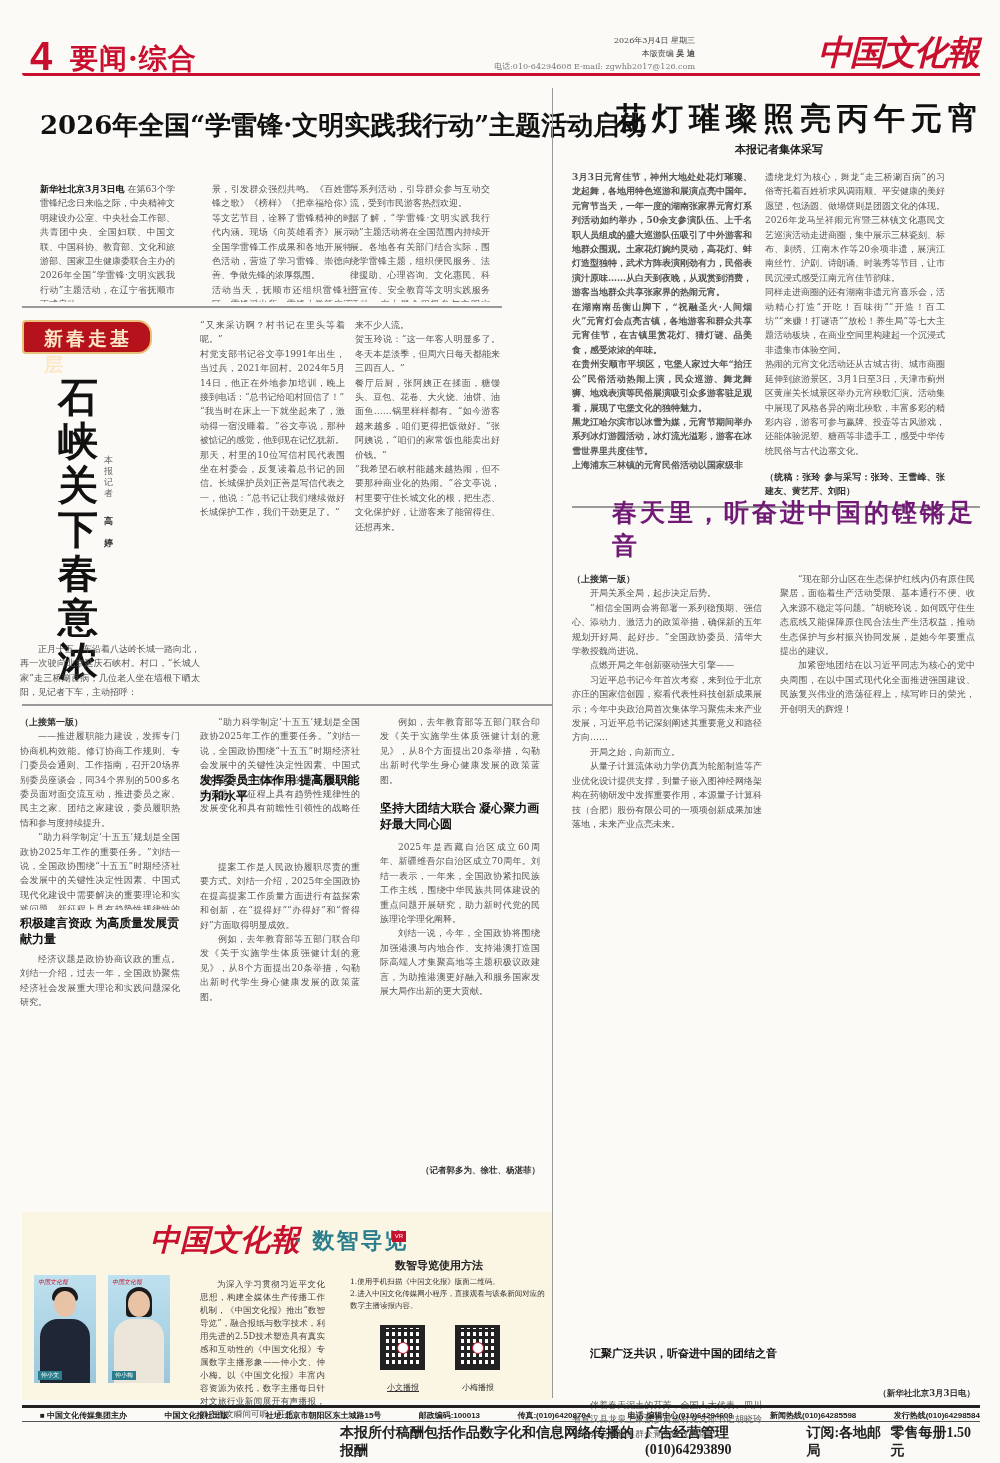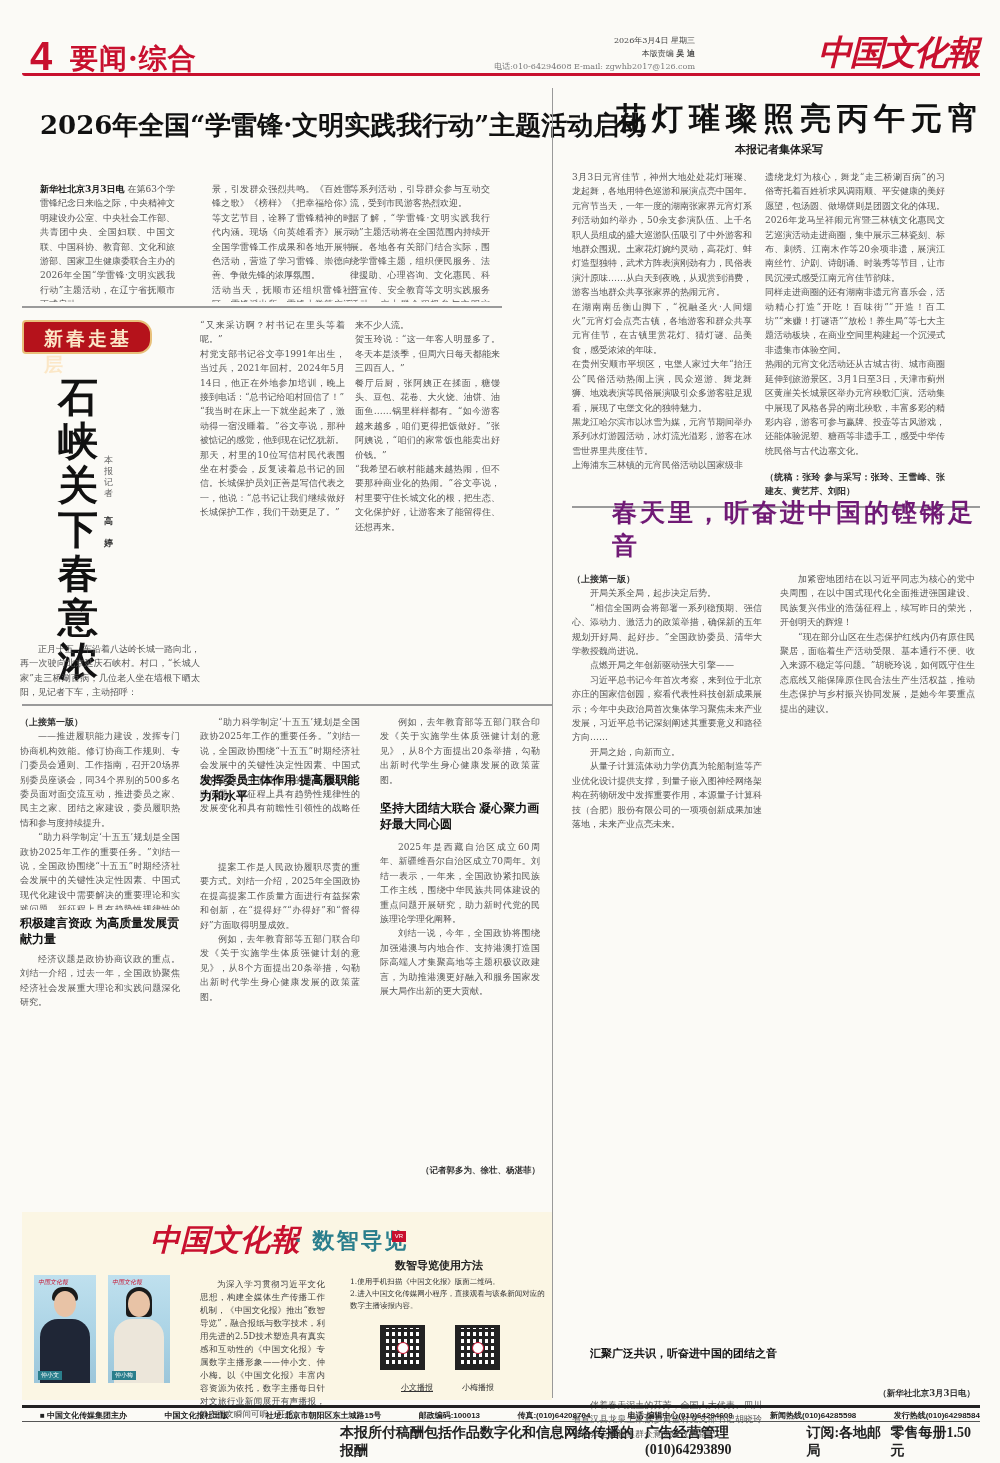--- a/index.html
+++ b/index.html
@@ -74,21 +74,21 @@
 启动仪式上，全国学雷锋先进典型和文明实践志愿者，以“情景讲述+时空对话”形式，演绎薪火相传学雷锋的生动场</span></div>
 <div class="abs col" style="left:212px;top:182px;width:140px;height:120px;white-space:pre-line;">景，引发群众强烈共鸣。《百姓雷锋之歌》《榜样》《把幸福给你》等文艺节目，诠释了雷锋精神的时代内涵。现场《向英雄看齐》展示全国学雷锋工作成果和各地开展特色活动，营造了学习雷锋、崇德向善、争做先锋的浓厚氛围。
 活动当天，抚顺市还组织雷锋社区、雷锋派出所、雷锋小学等广泛开展学雷锋文明实践活动，展示雷锋传承站、大学生社会实践等志愿服务项目，举办专题展览、文艺演出、文明市集</div>
 <div class="abs col" style="left:350px;top:182px;width:140px;height:120px;white-space:pre-line;">等系列活动，引导群众参与互动交流，受到市民游客热烈欢迎。
 据了解，“学雷锋·文明实践我行动”主题活动将在全国范围内持续开展。各地各有关部门结合实际，围绕学雷锋主题，组织便民服务、法律援助、心理咨询、文化惠民、科普宣传、安全教育等文明实践服务活动，广大群众积极参与文明实践，奉献爱心力量，推动学雷锋文明实践活动在全社会深入开展，形成人人参与、人人有为、人人共享的良好局面。</div>
 <div class="abs hline" style="left:22px;top:306px;width:480px;"></div>
 <div class="abs vline" style="left:552px;top:88px;height:1310px;"></div>
 
 <h1 class="abs right-hl">花灯璀璨照亮丙午元宵</h1>
 <div class="abs byline-r">本报记者集体采写</div>
-<div class="abs col" style="left:572px;top:170px;width:180px;height:335px;white-space:pre-line;">3月3日元宵佳节，神州大地处处花灯璀璨、龙起舞，各地用特色巡游和展演点亮中国年。
+<div class="abs col" style="left:572px;top:170px;width:180px;height:335px;white-space:pre-line;font-weight:bold;">3月3日元宵佳节，神州大地处处花灯璀璨、龙起舞，各地用特色巡游和展演点亮中国年。
 元宵节当天，一年一度的湖南张家界元宵灯系列活动如约举办，50余支参演队伍、上千名职人员组成的盛大巡游队伍吸引了中外游客和地群众围观。土家花灯婉约灵动，高花灯、蚌灯造型独特，武术方阵表演刚劲有力，民俗表演汁原味……从白天到夜晚，从观赏到消费，游客当地群众共享张家界的热闹元宵。
 在湖南南岳衡山脚下，“祝融圣火·人间烟火”元宵灯会点亮古镇，各地游客和群众共享元宵佳节，在古镇里赏花灯、猜灯谜、品美食，感受浓浓的年味。
 在贵州安顺市平坝区，屯堡人家过大年“抬汪公”民俗活动热闹上演，民众巡游、舞龙舞狮、地戏表演等民俗展演吸引众多游客驻足观看，展现了屯堡文化的独特魅力。
 黑龙江哈尔滨市以冰雪为媒，元宵节期间举办系列冰灯游园活动，冰灯流光溢彩，游客在冰雪世界里共度佳节。
 上海浦东三林镇的元宵民俗活动以国家级非</div>
 <div class="abs col" style="left:765px;top:170px;width:180px;height:300px;white-space:pre-line;">遗绕龙灯为核心，舞龙“走三桥涮百病”的习俗寄托着百姓祈求风调雨顺、平安健康的美好愿望，包汤圆、做塌饼则是团圆文化的体现。2026年龙马呈祥闹元宵暨三林镇文化惠民文艺巡演活动走进商圈，集中展示三林瓷刻、标布、刺绣、江南木作等20余项非遗，展演江南丝竹、沪剧、诗朗诵、时装秀等节目，让市民沉浸式感受江南元宵佳节韵味。
 同样走进商圈的还有湖南非遗元宵喜乐会，活动精心打造“开吃！百味街”“开造！百工坊”“来赚！打谜语”“放松！养生局”等七大主题活动板块，在商业空间里构建起一个沉浸式非遗集市体验空间。
 热闹的元宵文化活动还从古城古街、城市商圈延伸到旅游景区。3月1日至3日，天津市蓟州区黄崖关长城景区举办元宵秧歌汇演。活动集中展现了风格各异的南北秧歌，丰富多彩的精彩内容，游客可参与赢牌、投壶等古风游戏，还能体验泥塑、糖画等非遗手工，感受中华传统民俗与古代边塞文化。</div>
 <div class="abs col" style="left:765px;top:470px;width:180px;height:30px;font-weight:bold;color:#333;">（统稿：张玲  参与采写：张玲、王雪峰、张建友、黄艺芹、刘阳）</div>
 <div class="abs hline" style="left:572px;top:506px;width:408px;"></div>
@@ -145,22 +145,22 @@
   <p>点燃开局之年创新驱动强大引擎——</p>
   <p>习近平总书记今年首次考察，来到位于北京亦庄的国家信创园，察看代表性科技创新成果展示；今年中央政治局首次集体学习聚焦未来产业发展，习近平总书记深刻阐述其重要意义和路径方向……</p>
   <p>开局之始，向新而立。</p>
   <p>从量子计算流体动力学仿真为轮船制造等产业优化设计提供支撑，到量子嵌入图神经网络架构在药物研发中发挥重要作用，本源量子计算科技（合肥）股份有限公司的一项项创新成果加速落地，未来产业点亮未来。</p>
 </div>
 <div class="abs subhead" style="left:590px;top:1345px;width:190px;font-size:11px;">汇聚广泛共识，听奋进中国的团结之音</div>
 <div class="abs col" style="left:572px;top:1362px;width:190px;height:40px;margin-top:36px;">
     <p>伴着春天泥土的芬芳，全国人大代表、四川省宣汉县龙泉土家族乡黄金村党支部书记胡晓玲会前奔走在收集群众意见建议的路上。</p>
   </div>
 <div class="abs col" style="left:780px;top:572px;width:195px;height:770px;">
+  <p>“现在部分山区在生态保护红线内仍有原住民聚居，面临着生产活动受限、基本通行不便、收入来源不稳定等问题。”胡晓玲说，如何既守住生态底线又能保障原住民合法生产生活权益，推动生态保护与乡村振兴协同发展，是她今年要重点提出的建议。</p>
   <p>加紧密地团结在以习近平同志为核心的党中央周围，在以中国式现代化全面推进强国建设、民族复兴伟业的浩荡征程上，续写昨日的荣光，开创明天的辉煌！</p>
-  <p>“现在部分山区在生态保护红线内仍有原住民聚居，面临着生产活动受限、基本通行不便、收入来源不稳定等问题。”胡晓玲说，如何既守住生态底线又能保障原住民合法生产生活权益，推动生态保护与乡村振兴协同发展，是她今年要重点提出的建议。</p>
 </div>
 <div class="abs tail" style="left:780px;top:1388px;width:195px;">（新华社北京3月3日电）</div>
 
 <div class="abs ad"></div>
 <div class="abs ad-logo">中国文化報</div>
 <div class="abs ad-sub">· 数智导览</div>
 <div class="abs ad-vr">VR</div>
 <div class="abs avatar" style="left:34px;">
   <span class="brand">中国文化報</span>
   <div class="hair"></div>
@@ -179,21 +179,21 @@
     <p>为深入学习贯彻习近平文化思想，构建全媒体生产传播工作机制，《中国文化报》推出“数智导览”，融合报纸与数字技术，利用先进的2.5D技术塑造具有真实感和互动性的《中国文化报》专属数字主播形象——仲小文、仲小梅。以《中国文化报》丰富内容资源为依托，数字主播每日针对文旅行业新闻展开有声播报，静态图文瞬间可听、可感。</p>
   </div>
 <div class="abs ad-howto-title">数智导览使用方法</div>
 <div class="abs ad-howto">
   <div>1.使用手机扫描《中国文化报》版面二维码。</div>
   <div>2.进入中国文化传媒网小程序，直接观看与该条新闻对应的数字主播读报内容。</div>
 </div>
 <div class="abs qr" style="left:380px;">
     <div class="center"></div>
   </div>
-<div class="abs qr-label" style="left:387px;text-decoration:underline;">小文播报</div>
+<div class="abs qr-label" style="left:373px;text-decoration:underline;">小文播报</div>
 <div class="abs qr" style="left:455px;">
     <div class="center"></div>
   </div>
 <div class="abs qr-label" style="left:448px;">小梅播报</div>
 
 <div class="abs footer-rule"></div>
 <div class="abs footer-row1">
   <span>■ 中国文化传媒集团主办</span>
   <span>中国文化报社出版</span>
   <span>社址:北京市朝阳区东土城路15号</span>

